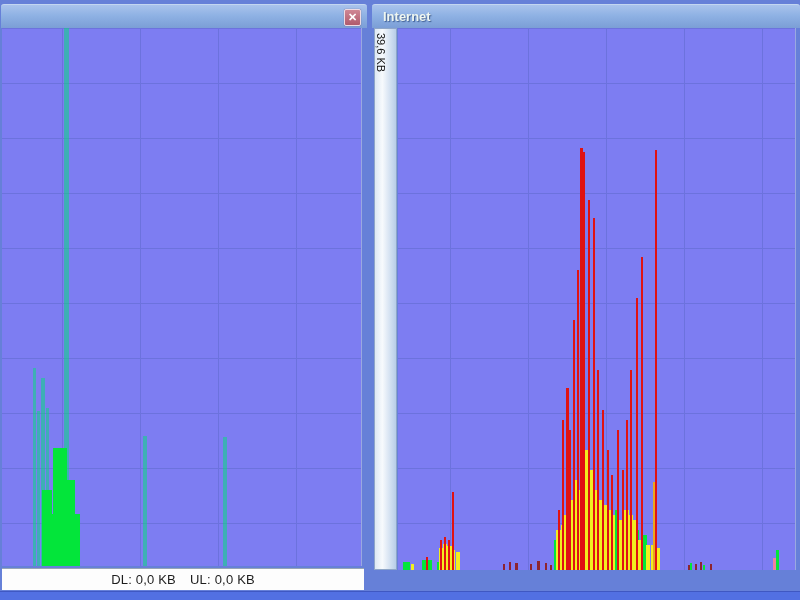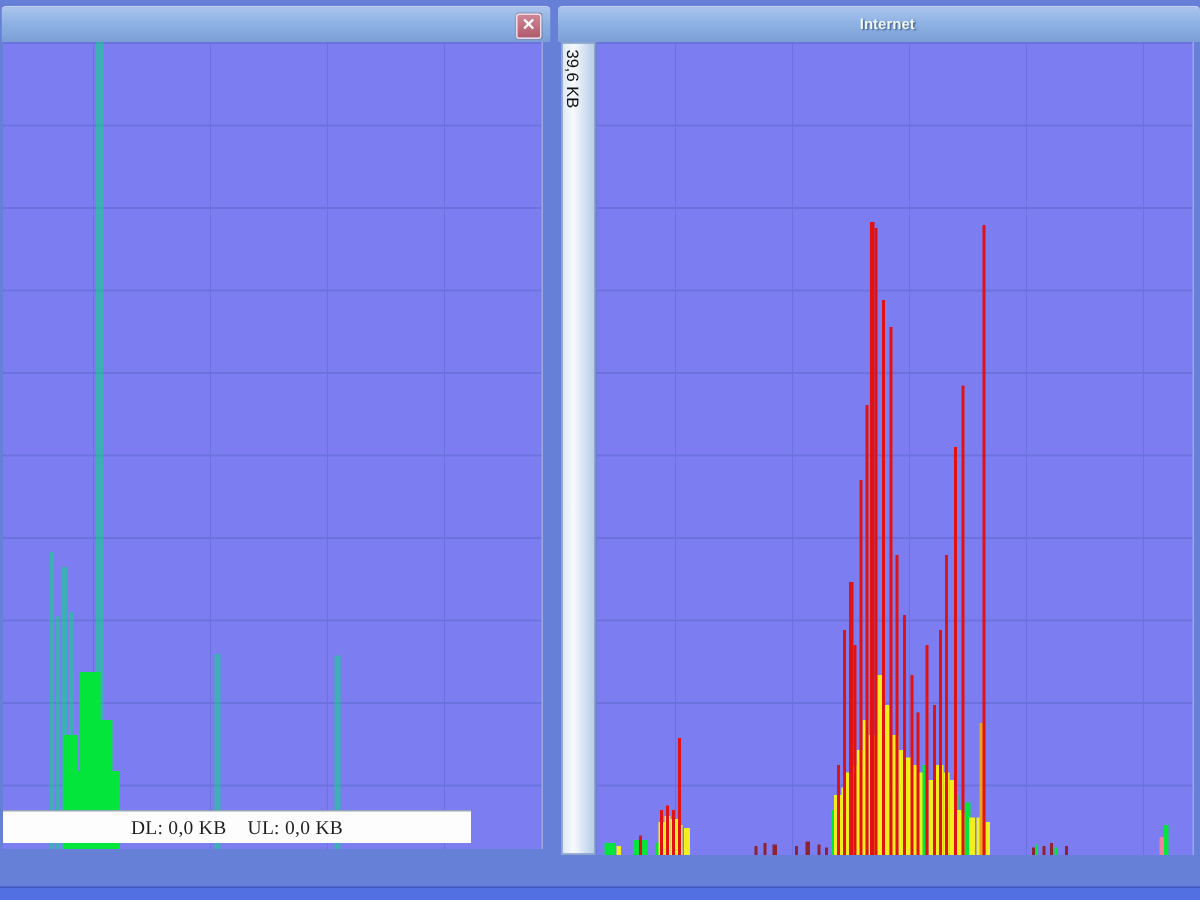--- a/index.html
+++ b/index.html
@@ -15,24 +15,23 @@
   .titlebar{
     position:absolute;top:4px;height:24px;
     background:linear-gradient(#a9c3ec 0%,#8fb2e4 45%,#7b9ed6 100%);
     border-radius:3px 3px 0 0;
     border-top:1px solid #c3d6f0;
     box-sizing:border-box;
   }
   #panel-left .titlebar{left:1px;width:366px;}
   #panel-right .titlebar{left:0;width:428px;}
   .title-text{
-    color:#eef6f0;font-size:10px;font-weight:bold;
+    color:#eef6f0;font-size:13px;font-weight:bold;
     line-height:23px;padding-left:11px;
     text-shadow:1px 1px 1px rgba(50,80,130,.85);
-    text-align:center;
   }
   .close-btn{
     position:absolute;right:6px;top:4px;width:15px;height:15px;
     background:linear-gradient(#cf8694,#b05a6c);
     border:1px solid #efdbe2;border-radius:2px;
     color:#ffffff;font-size:11px;font-weight:bold;
     line-height:14px;text-align:center;cursor:pointer;
     box-shadow:0 0 1px rgba(90,30,40,.7);
   }
   .graph{
@@ -58,21 +57,21 @@
     font-size:11px;color:#111;
     padding-top:4px;padding-right:3px;
     white-space:nowrap;
   }
   .statusbar{
     position:absolute;height:21px;background:#fdfdfd;
     border-top:1px solid #96a5b5;
     font-size:13px;color:#1d1d1d;line-height:21px;text-align:center;
     letter-spacing:.2px;
   }
-  #status-left{left:2px;top:540px;width:312px;font-family:Liberation Serif, serif;}
+  #status-left{left:2px;top:568px;width:362px;}
   #status-right{left:2px;top:570px;width:424px;}
   .statusbar .ul{margin-left:14px;}
   #bottom-strip{
     position:absolute;left:0;top:591px;width:800px;height:9px;
     background:#5270e2;border-top:1px solid #3f58c2;box-sizing:border-box;
   }
 </style>
 </head>
 <body>
 

